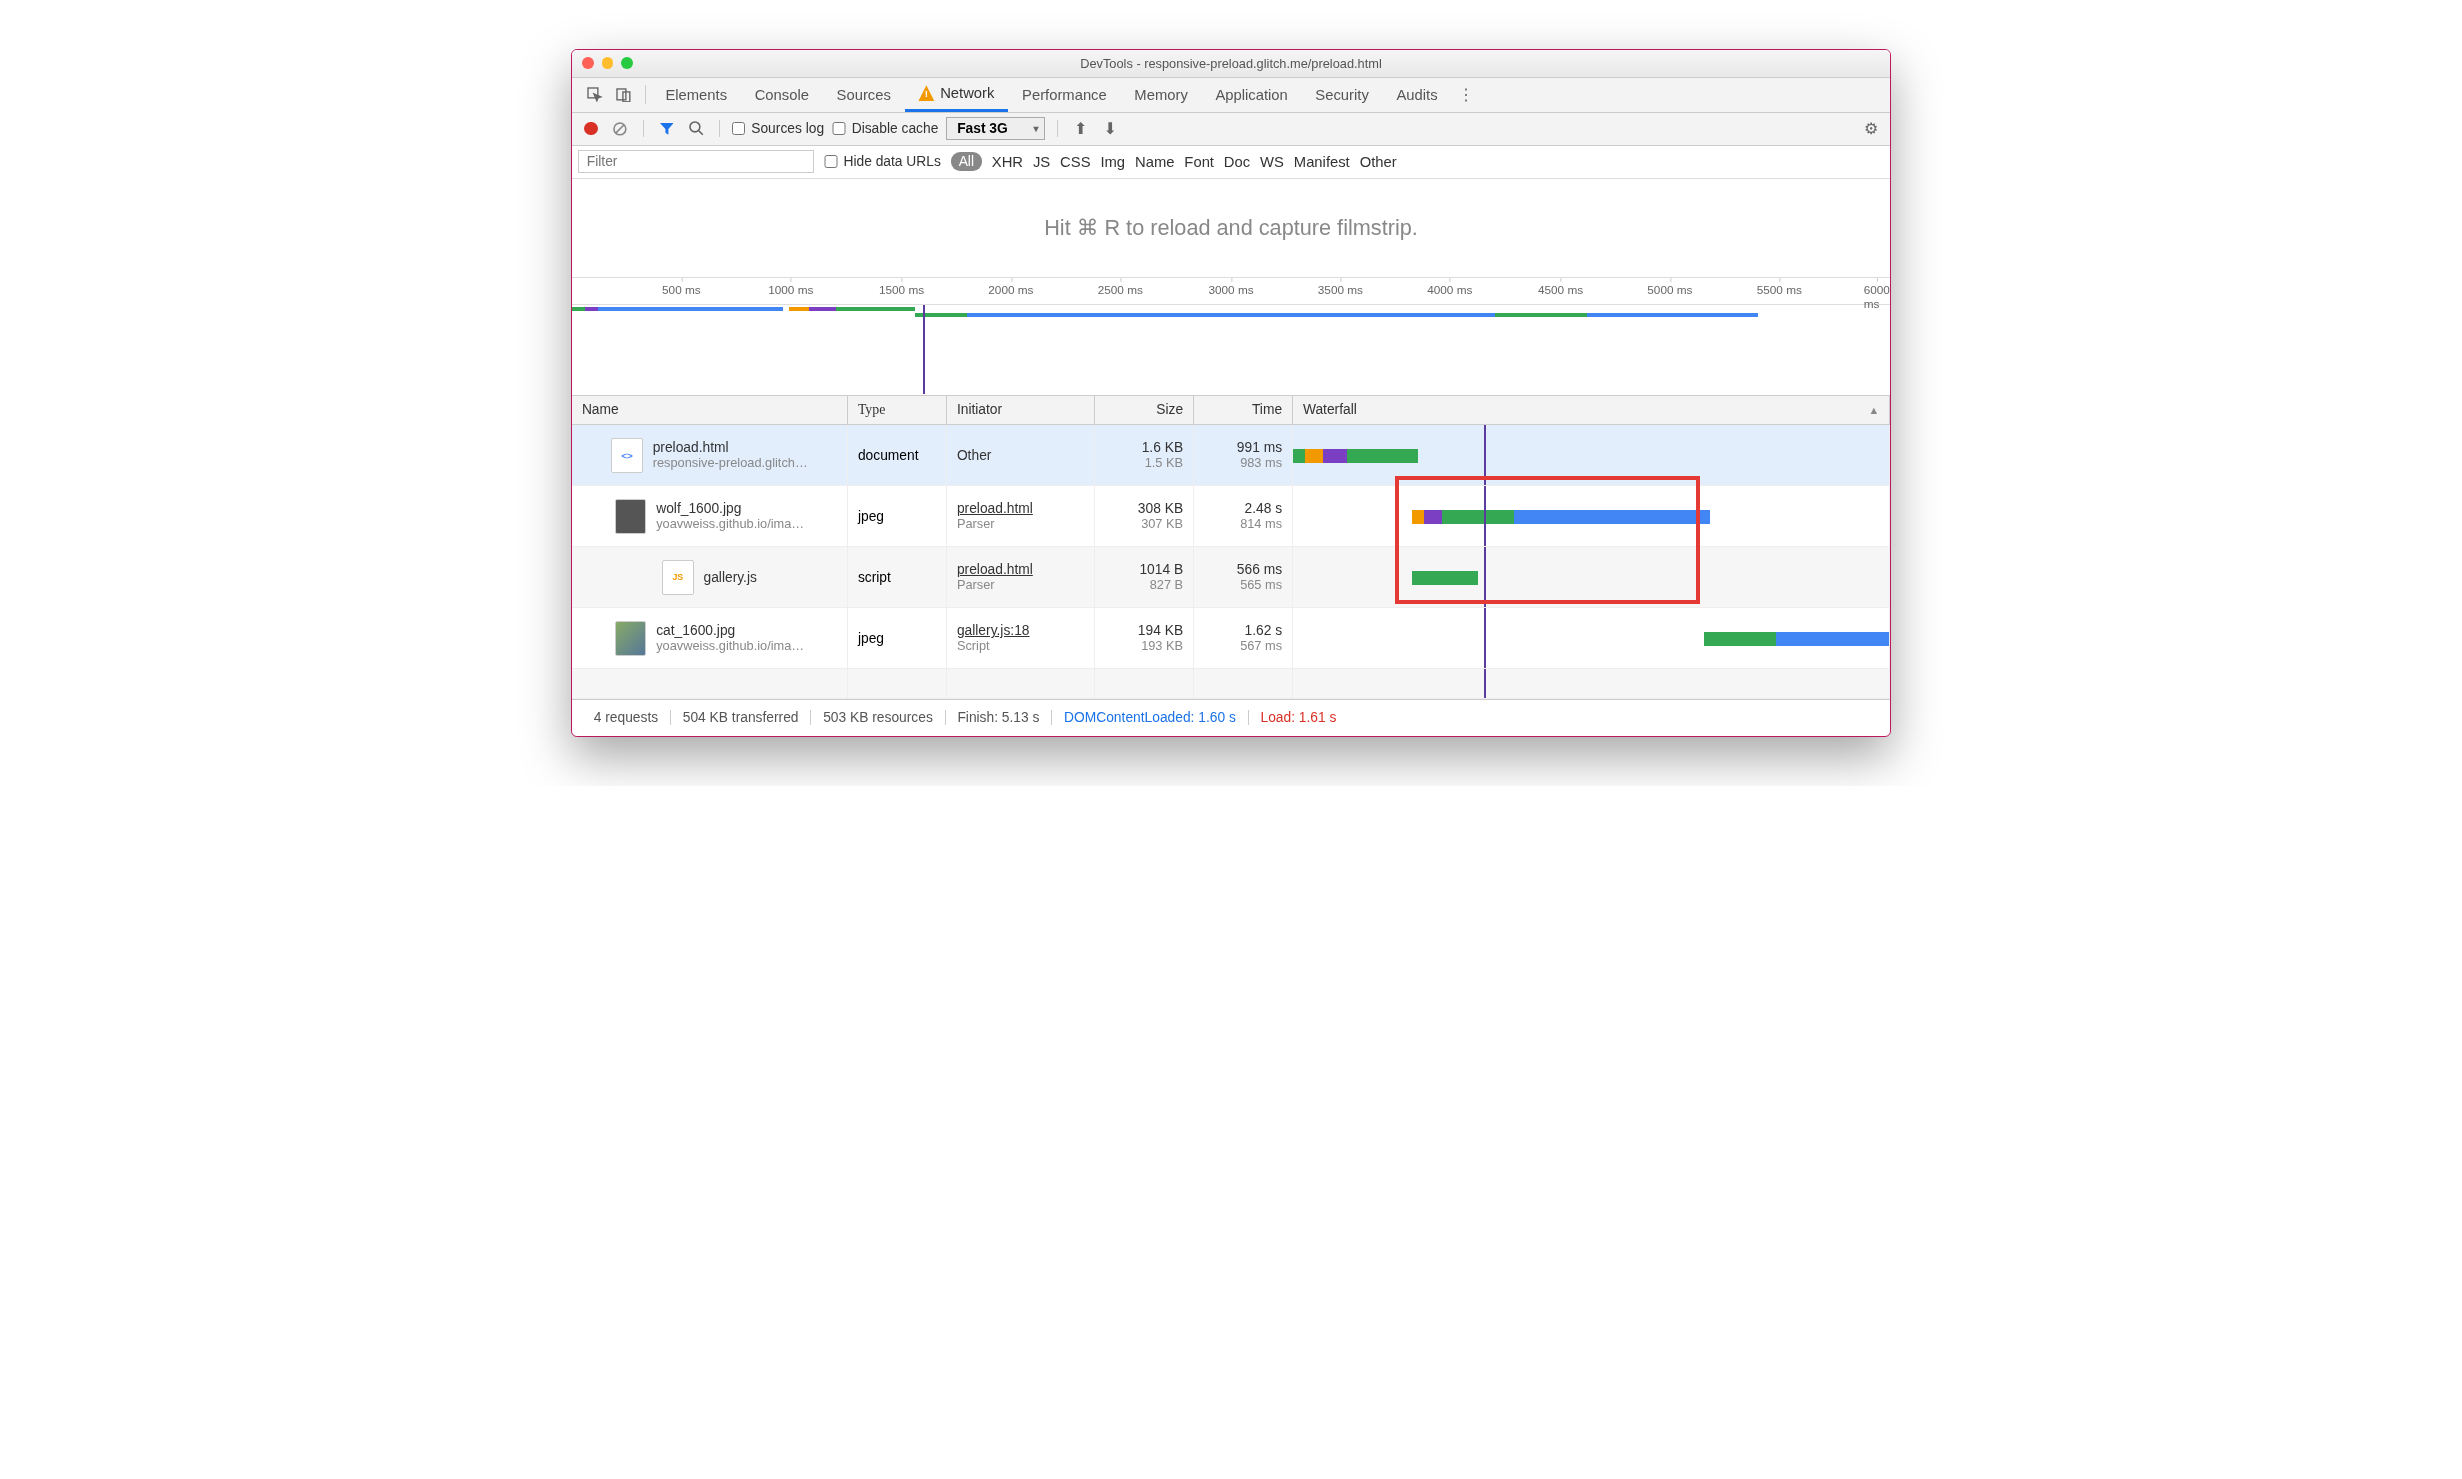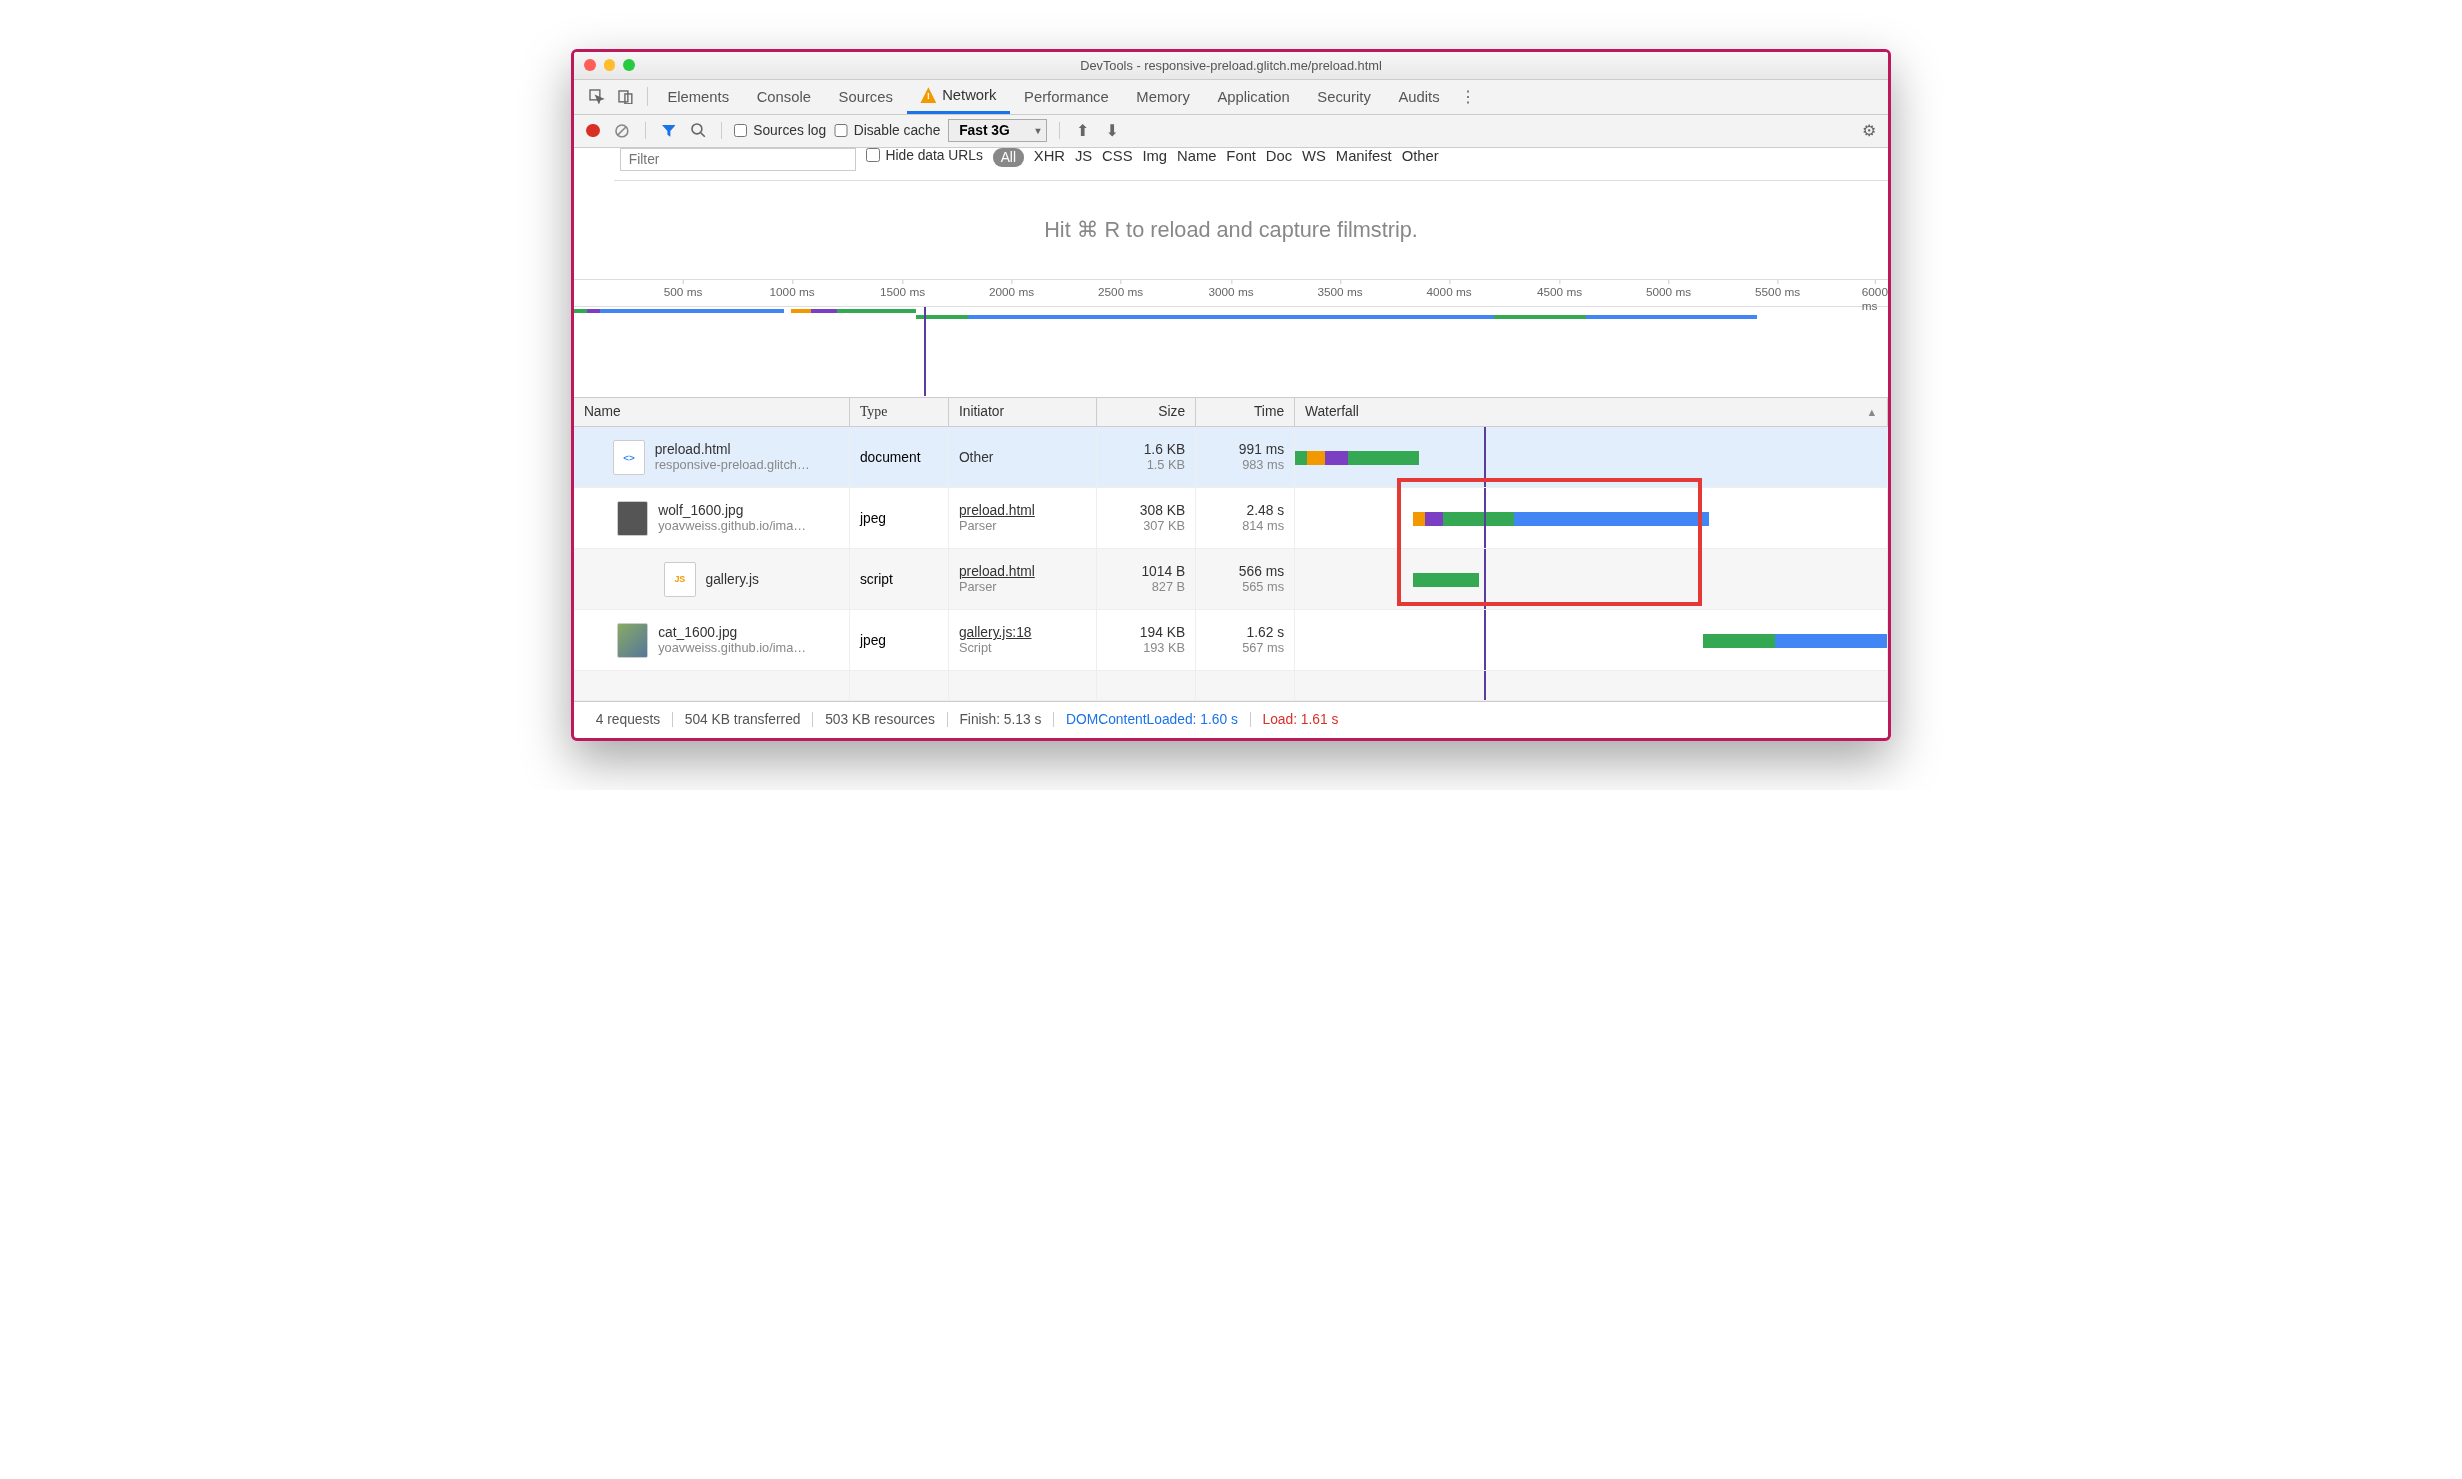--- a/index.html
+++ b/index.html
@@ -1,37 +1,37 @@
 <!DOCTYPE html>
 <html><head>
 <meta charset="utf-8">
 <style>
 * { box-sizing: border-box; margin: 0; padding: 0; font-family: -apple-system, BlinkMacSystemFont, 'Segoe UI', sans-serif; }
 body { background: #fff; padding: 49px; }
-.window { width: 1320px; margin: 0 auto; border: 3px solid #be185d; border-radius: 5.9px; overflow: hidden; box-shadow: 0 19.7px 49px rgba(0,0,0,0.35); background: #fff; }
+.window { width: 1320px; margin: 0 auto; border: 1px solid #be185d; border-radius: 5.9px; overflow: hidden; box-shadow: 0 19.7px 49px rgba(0,0,0,0.35); background: #fff; }
 .titlebar { height: 27.6px; background: linear-gradient(#f6f6f6,#e8e8e8); border-bottom: 1px solid #ccc; display: flex; align-items: center; padding: 0 9.9px; position: relative; }
 .traffic { display: flex; gap: 7.9px; }
 .dot { width: 11.8px; height: 11.8px; border-radius: 50%; }
 .dot.r { background: #ff5f57; } .dot.y { background: #ffbd2e; } .dot.g { background: #28ca42; }
 .title { position: absolute; left: 0; right: 0; text-align: center; font-size: 12.8px; color: #555; }
 .tabs { height: 35px; border-bottom: 1px solid #ccc; display: flex; align-items: center; padding: 0 7.9px; background: #f3f3f3; }
 .tabs .ico { width: 21.7px; height: 21.7px; display: flex; align-items: center; justify-content: center; color: #666; margin: 0 3.9px; cursor: pointer; }
 .tabs .sep { width: 1px; height: 19.7px; background: #ccc; margin: 0 5.9px; }
 .tab { padding: 0 13.8px; height: 35px; display: flex; align-items: center; font-size: 14.8px; color: #555; cursor: pointer; gap: 5.9px; }
 .tab.active { color: #333; border-bottom: 3px solid #1a73e8; }
 .more { margin-left: auto; }
 .toolbar { height: 33px; border-bottom: 1px solid #ccc; display: flex; align-items: center; padding: 0 7.9px; background: #f3f3f3; gap: 7.9px; }
 .rec { width: 13.8px; height: 13.8px; border-radius: 50%; background: #d93025; }
 .toolbar .ico { width: 21.7px; height: 21.7px; display: flex; align-items: center; justify-content: center; color: #666; cursor: pointer; }
 .toolbar .sep { width: 1px; height: 17.7px; background: #ccc; margin: 0 3.9px; }
 .cb { display: flex; align-items: center; gap: 5.9px; font-size: 13.8px; color: #333; }
 .throttle { height: 23.6px; border: 1px solid #aaa; background: #eee; padding: 0 17.7px 0 9.9px; font-size: 13.8px; display: flex; align-items: center; position: relative; min-width: 99px; font-weight: bold; }
 .throttle::after { content: "▾"; position: absolute; right: 5.9px; color: #666; font-size: 9.9px; }
 .gear { margin-left: auto; }
-.filterbar { height: 33px; border-bottom: 1px solid #ddd; display: flex; align-items: flex-start; padding: 0 5.9px; gap: 9.9px; font-size: 14.8px; background: #fff; margin-left: 40px; }
+.filterbar { height: 33px; border-bottom: 1px solid #ddd; display: flex; align-items: center; padding: 0 5.9px; gap: 9.9px; font-size: 14.8px; background: #fff; }
 .filterinput { width: 236px; height: 23.6px; border: 1px solid #ccc; padding: 0 7.9px; font-size: 13.8px; color: #888; }
 .pill { background: #888; color: #fff; padding: 2px 7.9px; border-radius: 9px; font-size: 13.8px; }
 .ftype { color: #333; cursor: pointer; }
 .banner { height: 99px; display: flex; align-items: center; justify-content: center; font-size: 21.7px; color: #888; border-bottom: 1px solid #ddd; }
 .timeline { height: 118px; border-bottom: 1px solid #ccc; position: relative; }
 .ticks { height: 27.6px; border-bottom: 1px solid #ddd; display: flex; position: relative; }
 .tick { position: absolute; font-size: 11.8px; color: #666; top: 5.9px; transform: translateX(-50%); }
 .tick::before { content: ""; position: absolute; left: 50%; top: -5.9px; width: 1px; height: 4.9px; background: #ccc; }
 .overview { position: relative; height: 89px; }
 .bar1, .bar2 { position: absolute; height: 3.9px; top: 2px; }

